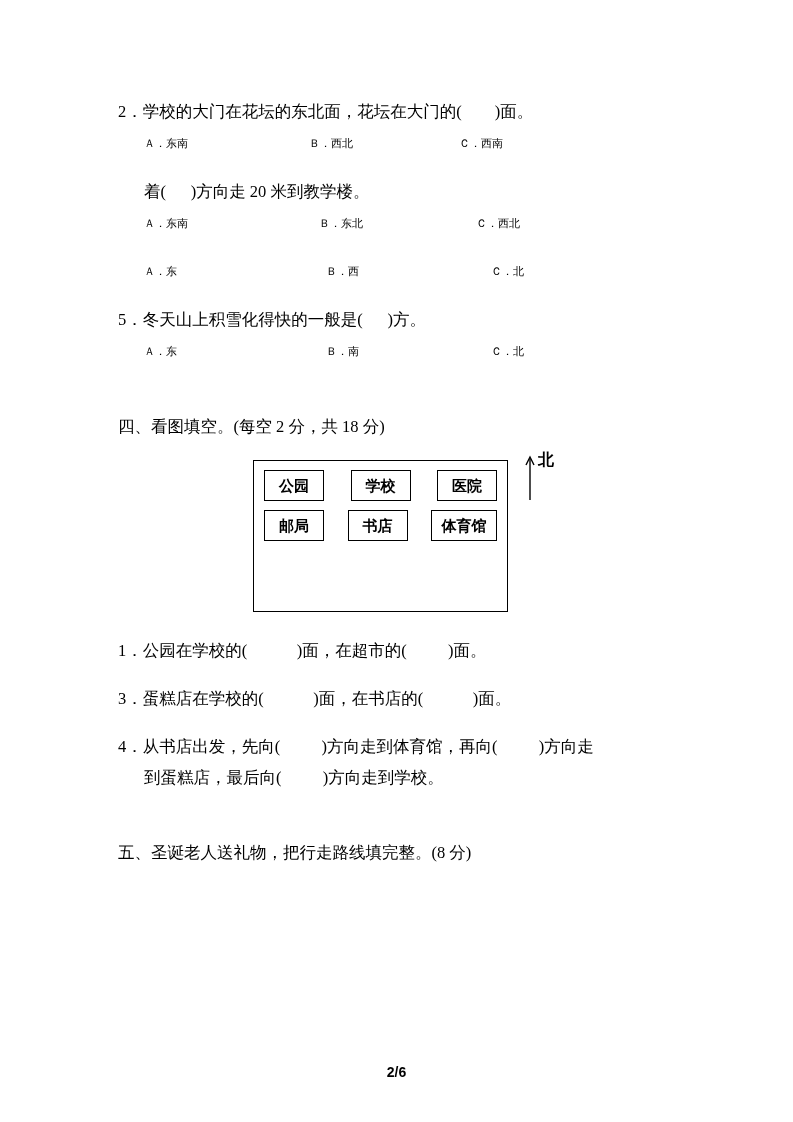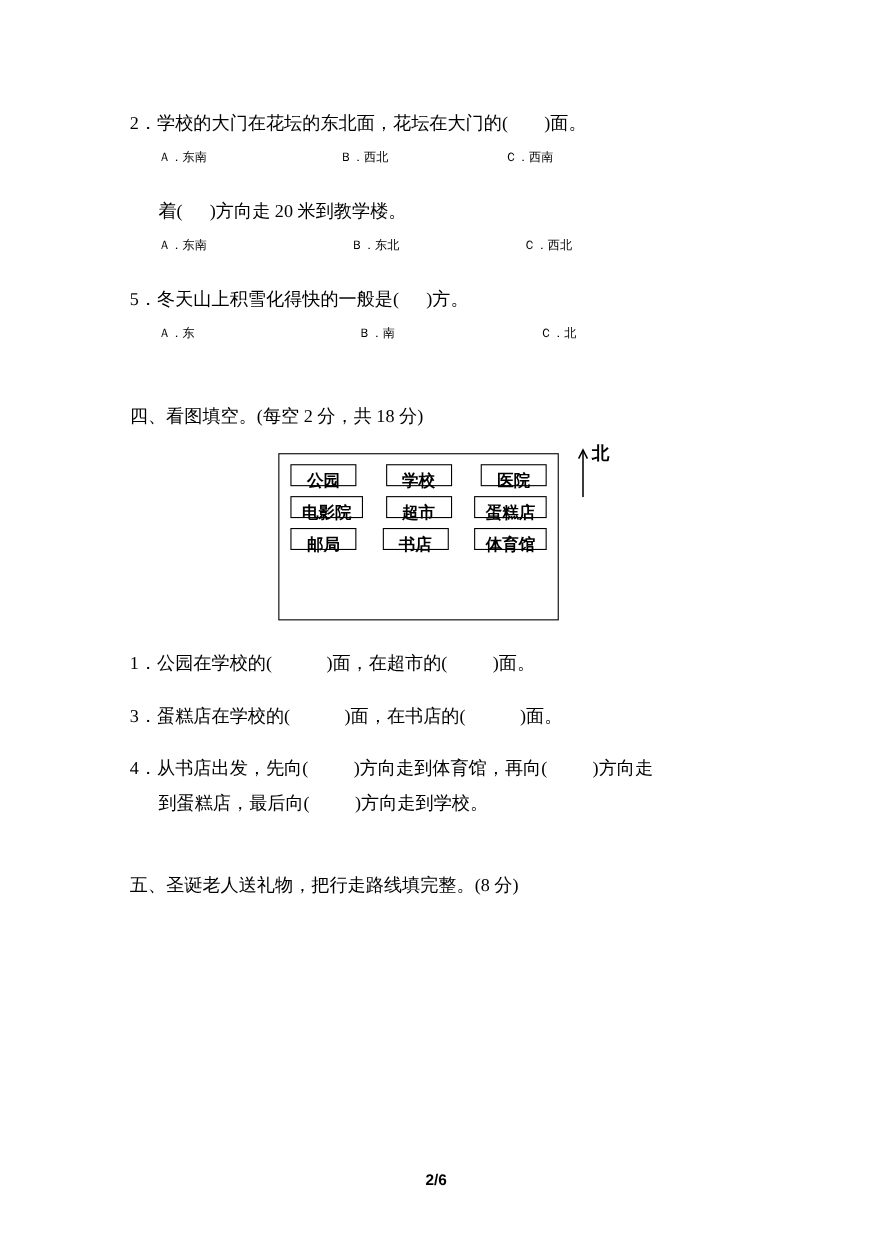--- a/index.html
+++ b/index.html
@@ -73,21 +73,21 @@
     display: flex;
     justify-content: space-between;
     margin-bottom: 9px;
   }
   .maprow:last-child {
     margin-bottom: 0;
   }
   .cell {
     border: 1.2px solid #000;
     box-sizing: border-box;
-    height: 20px;
+    height: 31px;
     line-height: 29px;
     text-align: center;
     font-size: 15px;
     font-family: "Liberation Sans", "DejaVu Sans", sans-serif;
     font-weight: bold;
     min-width: 60px;
     padding: 0 6px;
     background: #fff;
   }
   .northwrap {
@@ -132,40 +132,36 @@
     <div class="qline"><span>2</span><span>．学校的大门在花坛的东北面，花坛在大门的(        )面。</span></div>
     <div class="options"><span class="indent"></span><span class="opt" style="width:165px">Ａ．东南</span><span class="opt" style="width:150px">Ｂ．西北</span><span class="opt">Ｃ．西南</span></div>
   </div>
 
   <div class="q">
     <div class="qline"><span class="indent"></span><span>着(      )方向走 20 米到教学楼。</span></div>
     <div class="options"><span class="indent"></span><span class="opt" style="width:175px">Ａ．东南</span><span class="opt" style="width:157px">Ｂ．东北</span><span class="opt">Ｃ．西北</span></div>
   </div>
 
   <div class="q">
+    <div class="options"><span class="indent"></span><span class="opt" style="width:182px">Ａ．东</span><span class="opt" style="width:165px">Ｂ．西</span><span class="opt">Ｃ．北</span></div>
   </div>
 
   <div class="q">
     <div class="qline"><span>5</span><span>．冬天山上积雪化得快的一般是(      )方。</span></div>
     <div class="options"><span class="indent"></span><span class="opt" style="width:182px">Ａ．东</span><span class="opt" style="width:165px">Ｂ．南</span><span class="opt">Ｃ．北</span></div>
   </div>
 
   <div class="secthead">四、看图填空。(每空 2 分，共 18 分)</div>
 
   <div class="mapwrap">
     <div class="mapbox">
       <div class="maprow">
         <div class="cell" style="width:58px">公园</div>
         <div class="cell" style="width:58px">学校</div>
         <div class="cell" style="width:58px">医院</div>
-      </div>
-      <div class="maprow">
-        <div class="cell" style="width:66px">电影院</div>
-        <div class="cell" style="width:58px">超市</div>
-        <div class="cell" style="width:66px">蛋糕店</div>
       </div>
       <div class="maprow">
         <div class="cell" style="width:58px">邮局</div>
         <div class="cell" style="width:58px">书店</div>
         <div class="cell" style="width:66px">体育馆</div>
       </div>
     </div>
     <div class="northwrap">
       <svg class="arrow" viewBox="0 0 12 46">
         <line x1="6" y1="46" x2="6" y2="5" stroke="#000" stroke-width="1.4"></line>

